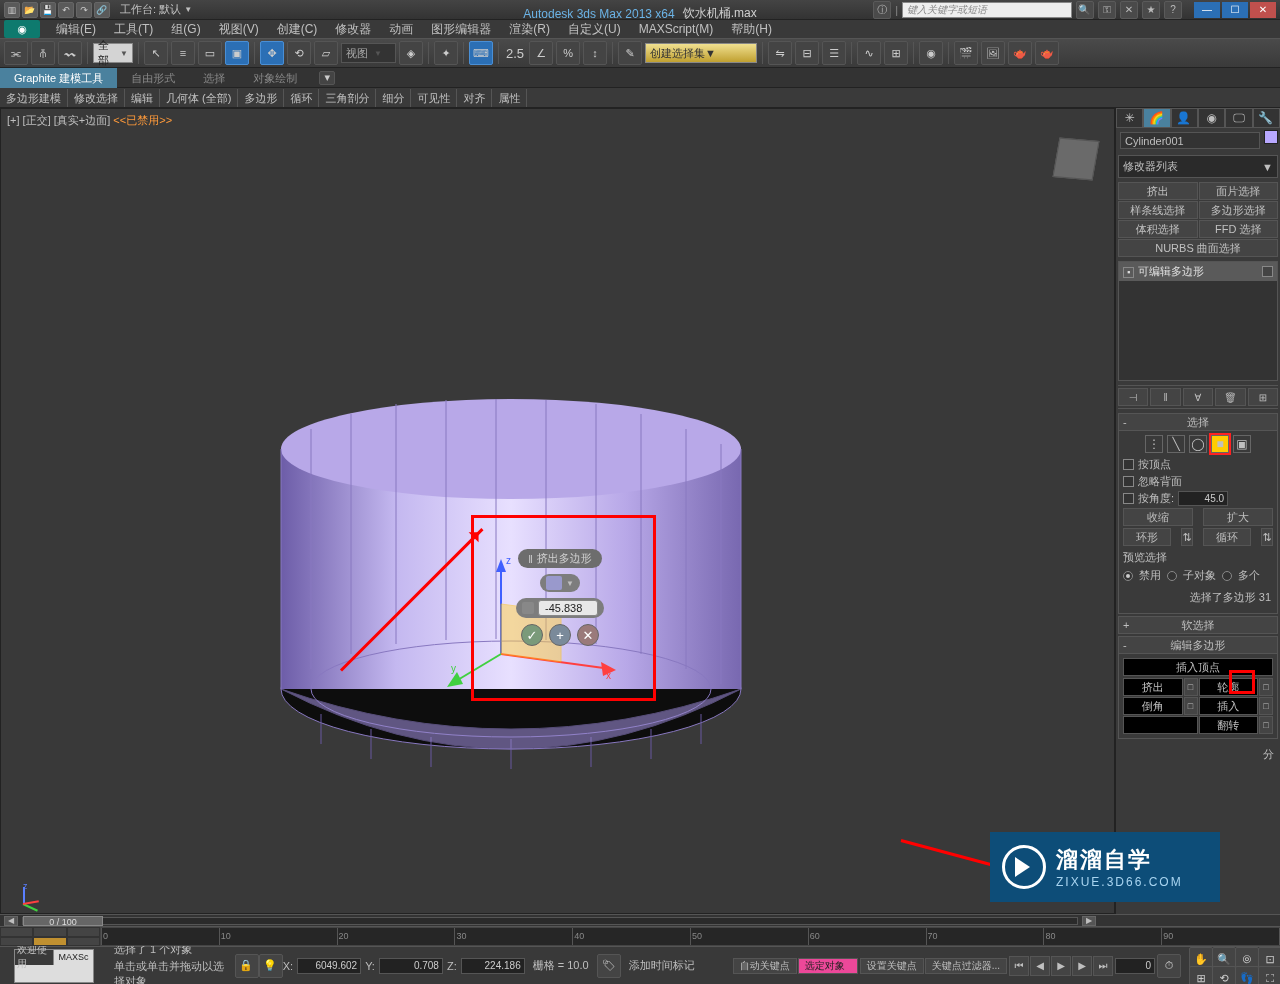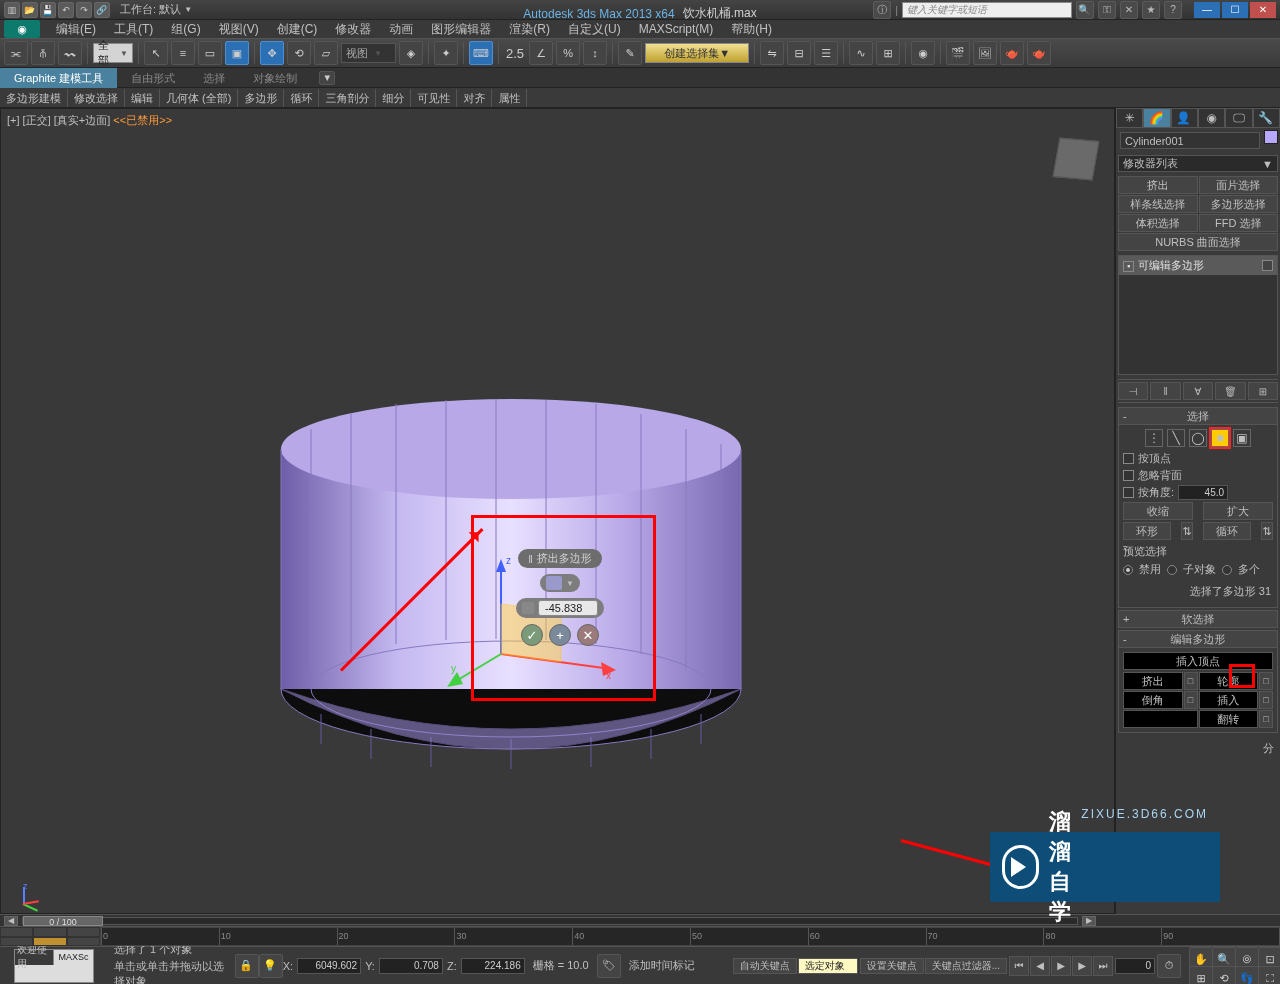--- a/index.html
+++ b/index.html
@@ -22,21 +22,21 @@
 .app-btn { width:36px; height:18px; background:#0e7a6e; border-radius:2px; margin-right:6px; display:flex; align-items:center; justify-content:center; color:#fff; font-size:11px; }
 .menu-item { padding:0 8px; color:#c0c0c0; font-size:12px; cursor:pointer; }
 
 .toolbar-main { height:30px; background:linear-gradient(#4a4a4a,#3a3a3a); border-top:1px solid #555; border-bottom:1px solid #222; display:flex; align-items:center; padding:0 4px; gap:3px; }
 .tb-btn { width:24px; height:24px; background:#444; border:1px solid #555; border-radius:2px; display:flex; align-items:center; justify-content:center; font-size:11px; color:#ccc; }
 .tb-btn.blue { background:#2b6fb5; border-color:#4a8fd5; }
 .tb-sep { width:1px; height:22px; background:#555; margin:0 2px; }
 .tb-drop { height:20px; background:#d4d4d4; border:1px solid #888; color:#222; padding:0 4px; font-size:11px; display:flex; align-items:center; gap:6px; }
 .tb-drop.dark { background:#333; color:#aaa; border-color:#555; }
 .tb-drop .arr { font-size:8px; color:#555; }
-.named-set { width:104px; height:20px; background:linear-gradient(#f0e090,#c0a030); border:1px solid #888; padding:0 4px; font-size:11px; color:#333; display:flex; align-items:center; justify-content:center; }
+.named-set { width:112px; height:20px; background:linear-gradient(#f0e090,#c0a030); border:1px solid #888; padding:0 4px; font-size:11px; color:#333; display:flex; align-items:center; justify-content:flex-start; }
 
 .ribbon-tabs { height:20px; background:#333; display:flex; align-items:center; border-bottom:1px solid #222; }
 .rtab { padding:0 14px; height:20px; line-height:20px; color:#888; font-size:11px; }
 .rtab.active { background:#4a819e; color:#fff; }
 .ribbon-row { height:20px; background:#3a3a3a; display:flex; align-items:center; border-bottom:1px solid #222; }
 .rrow-item { padding:0 6px; height:18px; line-height:18px; color:#c0c0c0; font-size:11px; border-right:1px solid #555; }
 
 .workspace { display:flex; height:calc(984px - 20px - 18px - 30px - 20px - 20px - 12px - 20px - 38px); }
 .viewport { flex:1; background:#393939; position:relative; border:1px solid #222; overflow:hidden; }
 .vp-label { position:absolute; top:4px; left:6px; color:#bfbfbf; font-size:11px; }
@@ -62,21 +62,21 @@
 .cbtn { width:22px; height:22px; border-radius:11px; background:#888; border:1px solid #666; display:flex; align-items:center; justify-content:center; color:#fff; font-size:13px; }
 .cbtn.ok { background:#7a9a7a; } .cbtn.plus { background:#7a8a9a; } .cbtn.cancel { background:#9a7a7a; }
 .gizmo { position:absolute; left:440px; top:435px; width:180px; height:150px; pointer-events:none; }
 
 .cmd-panel { width:165px; background:#3a3a3a; border-left:1px solid #222; display:flex; flex-direction:column; overflow-y:auto; overflow-x:hidden; }
 .cmd-tabs { height:20px; display:flex; background:#333; }
 .cmd-tab { flex:1; display:flex; align-items:center; justify-content:center; border:1px solid #555; font-size:12px; }
 .cmd-tab.active { background:#4a819e; }
 .obj-name { margin:2px; height:17px; background:#333; border:1px solid #555; padding:0 4px; font-size:11px; display:flex; align-items:center; }
 .color-sw { width:14px; height:14px; background:#b8a8ff; border:1px solid #222; }
-.mod-drop { margin:2px; height:17px; background:#2a2a2a; border:1px solid #555; padding:0 4px; font-size:11px; display:flex; align-items:center; justify-content:space-between; }
+.mod-drop { margin:2px; height:23px; background:#2a2a2a; border:1px solid #555; padding:0 4px; font-size:11px; display:flex; align-items:center; justify-content:space-between; }
 .sub-grid { display:grid; grid-template-columns:1fr 1fr; gap:1px; margin:2px; }
 .sub-btn { height:18px; background:#444; border:1px solid #555; font-size:11px; display:flex; align-items:center; justify-content:center; color:#c0c0c0; }
 .sub-long { grid-column:1 / -1; }
 .stack { margin:2px; height:120px; background:#333; border:1px solid #555; }
 .stack-item { background:#5a5a5a; color:#e0e0e0; padding:2px 4px; font-size:11px; display:flex; align-items:center; justify-content:space-between; }
 .stack-plus { width:11px; height:11px; border:1px solid #888; display:inline-flex; align-items:center; justify-content:center; font-size:9px; margin-right:4px; }
 .stack-show { width:11px; height:11px; border:1px solid #888; background:#444; }
 .stack-ctrl { margin:2px; display:flex; gap:2px; padding:2px 0; border-top:1px solid #555; border-bottom:1px solid #555; }
 .stack-ctrl .sc { flex:1; height:18px; background:#444; border:1px solid #555; display:flex; align-items:center; justify-content:center; font-size:10px; }
 .rollout-hdr { height:18px; background:#444; border:1px solid #555; margin:2px 2px 0 2px; display:flex; align-items:center; justify-content:center; font-size:11px; position:relative; }
@@ -125,21 +125,21 @@
 .sb-coord-box { width:64px; height:16px; background:#222; border:1px solid #555; padding:0 3px; font-size:10px; color:#ccc; text-align:right; }
 .sb-grid { padding:0 8px; }
 .sb-anim { display:flex; align-items:center; gap:2px; padding:0 4px; }
 .sb-anim-btn { height:16px; padding:0 6px; background:#444; border:1px solid #555; font-size:10px; display:flex; align-items:center; }
 .sb-play { display:flex; gap:1px; }
 .sb-play .p { width:20px; height:20px; background:#444; border:1px solid #555; display:flex; align-items:center; justify-content:center; font-size:10px; }
 
 .watermark { position:absolute; right:60px; bottom:82px; width:230px; height:70px; background:#0d4d78; display:flex; align-items:center; gap:10px; padding:0 12px; }
 .watermark .play { width:44px; height:44px; border:3px solid #fff; border-radius:22px; display:flex; align-items:center; justify-content:center; }
 .watermark .play::after { content:""; border:10px solid transparent; border-left:15px solid #fff; margin-left:6px; }
-.watermark .txt { display:flex; flex-direction:row; color:#fff; }
+.watermark .txt { display:flex; flex-direction:column; color:#fff; }
 .watermark .cn { font-size:22px; font-weight:bold; letter-spacing:2px; }
 .watermark .en { font-size:12px; letter-spacing:2px; color:#a8d4f0; }
 </style>
 </head>
 <body>
 
 <div class="titlebar">
   <div class="qat">
     <div class="ico">▥</div>
     <div class="ico">📂</div>
@@ -557,21 +557,21 @@
     <span>Z:</span>
       <input class="sb-coord-box" value="224.186" style="">
   </div>
   <div class="sb-grid">栅格 = 10.0</div>
   <div class="tb-btn">🏷</div>
   <div style="padding:0 8px;">添加时间标记</div>
   <div class="sb-anim">
     <div style="display:flex;flex-direction:row;gap:2px;margin-left:26px;">
       <div style="display:flex;gap:1px;">
         <div class="sb-anim-btn">自动关键点</div>
-        <div class="sb-anim-btn" style="background:#fef9c3;color:#222;width:60px;">选定对象</div>
+        <div class="sb-anim-btn" style="background:#ec4899;color:#222;width:60px;">选定对象</div>
       </div>
       <div style="display:flex;gap:1px;">
         <div class="sb-anim-btn">设置关键点</div>
         <div class="sb-anim-btn">关键点过滤器...</div>
       </div>
     </div>
     <div class="sb-play">
       <div class="p">⏮</div>
       <div class="p">◀</div>
       <div class="p">▶</div>

